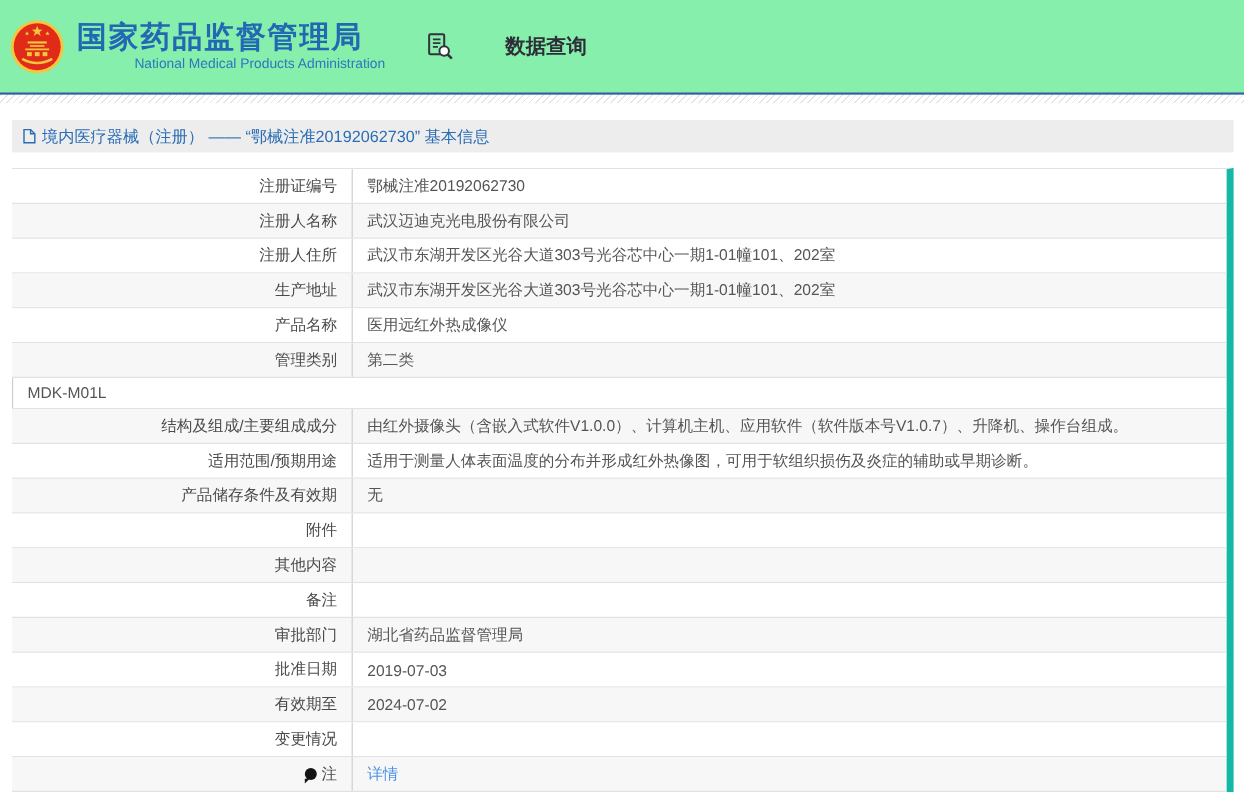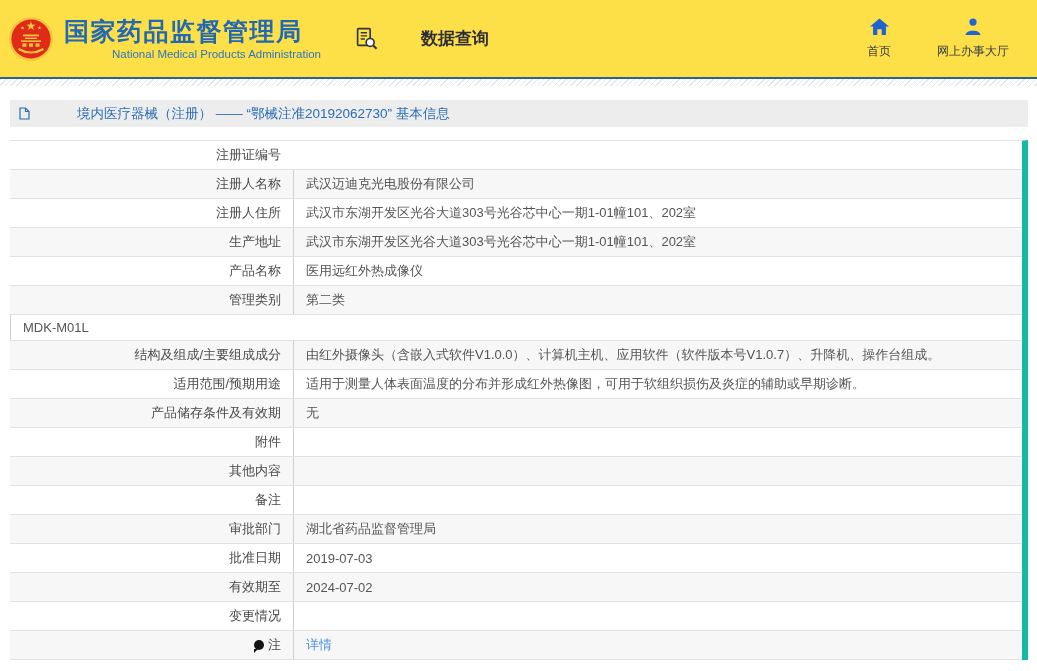--- a/index.html
+++ b/index.html
@@ -1,38 +1,38 @@
 <!DOCTYPE html>
 <html><head>
 <meta charset="utf-8">
 <style>
   * { margin:0; padding:0; box-sizing:border-box; }
   html,body { width:1037px; height:671px; background:#fff; overflow:hidden;
     font-family:"Liberation Sans","DejaVu Sans",sans-serif; }
 
   
-  .header { height:77px; display:flex; align-items:center; background:#fde047; }
+  .header { height:77px; display:flex; align-items:center; background:#86efac; }
   .logo { width:46px; height:46px; margin-left:8px; flex:0 0 auto; }
   .brand { margin-left:10px; }
   .brand-title { font-size:25px; font-weight:bold; color:#2268b2; letter-spacing:1.5px; line-height:1.15; }
   .brand-sub { font-size:11.5px; color:#2e76bd; margin-top:3px;margin-left:48px; }
   .query { display:flex; align-items:center; margin-left:34px; gap:3px; cursor:pointer; }
   .query-label { font-size:17px; color:#2e2e38; font-weight:600;margin-left:40px; }
   .top-nav { margin-left:auto; display:flex; gap:38px; margin-right:28px; }
   .nav-item { display:flex; flex-direction:column; align-items:center; cursor:pointer; min-width:40px; }
   .nav-item .icon-box { height:19px; display:flex; align-items:flex-end; }
   .nav-label { font-size:12px; color:#333b4a; margin-top:7px; white-space:nowrap; }
 
   .blue-line { height:2px; background:#2a619c; }
   .stripes { height:7px;
     background:repeating-linear-gradient(135deg,#e6e6e6 0px,#e6e6e6 1px,#ffffff 1px,#ffffff 4px); }
 
   
   .breadcrumb { margin:14px 9px 0 10px; height:27px; background:#ededed;
-    display:flex; align-items:center; padding-left:9px;gap:42px; }
+    display:flex; align-items:center; padding-left:9px; }
   .breadcrumb-text { color:#2a6db5; font-size:13.5px; margin-left:5px; }
 
   
   .info-table { margin:13px 9px 0 10px; border-top:1px solid #e2e2e2; border-right:6px solid #14b8a6; }
   .row { display:flex; align-items:stretch; border-bottom:1px solid #e2e2e2; background:#fff; }
   .row:nth-child(even) { background:#f7f7f7; }
   .cell-label { width:283px; flex:0 0 283px; display:flex; align-items:center; justify-content:flex-end;
     padding:5px 12px 5px 0; font-size:13px; color:#4a4a4a; min-height:28px; }
   .cell-value { flex:1; border-left:1px solid #cfcfcf; display:flex; align-items:center;
     padding:5px 10px 5px 12px; font-size:13px; color:#555; }
@@ -67,56 +67,38 @@
   </div>
   <div class="query">
     <svg width="23" height="23" viewBox="0 0 22 22">
       <rect x="2.5" y="1.5" width="12" height="16" rx="1" fill="none" stroke="#33333d" stroke-width="1.6"></rect>
       <path d="M5.5 5.5 h6 M5.5 8.5 h6 M5.5 11.5 h4" stroke="#33333d" stroke-width="1.4"></path>
       <circle cx="14.5" cy="14.8" r="3.8" fill="#fff" stroke="#33333d" stroke-width="1.6"></circle>
       <path d="M17.4 17.7 L20.6 20.9" stroke="#33333d" stroke-width="2"></path>
     </svg>
     <span class="query-label">数据查询</span>
   </div>
-  <div class="top-nav">
-    <div class="nav-item">
-      <span class="icon-box">
-        <svg width="19" height="18" viewBox="0 0 20 18" fill="#2064cf">
-          <path d="M10 0 L20 8.6 H16.8 V17.5 H12.3 V11.3 H7.7 V17.5 H3.2 V8.6 H0 Z"></path>
-        </svg>
-      </span>
-      <span class="nav-label">首页</span>
-    </div>
-    <div class="nav-item">
-      <span class="icon-box">
-        <svg width="18" height="18" viewBox="0 0 18 18" fill="#2064cf">
-          <circle cx="9" cy="4.1" r="3.6"></circle>
-          <path d="M1.6 17 C1.6 11.3 16.4 11.3 16.4 17 Z"></path>
-        </svg>
-      </span>
-      <span class="nav-label">网上办事大厅</span>
-    </div>
-  </div>
 </div>
 <div class="blue-line"></div>
 <div class="stripes"></div>
 
 <div class="breadcrumb">
   <svg width="11" height="13" viewBox="0 0 11 13">
     <path d="M1 1 h5.5 l3.5 3.5 V12 H1 Z" fill="none" stroke="#2a6db5" stroke-width="1.2"></path>
     <path d="M6.5 1 v3.5 H10" fill="none" stroke="#2a6db5" stroke-width="1.2"></path>
   </svg>
   <span class="breadcrumb-text">境内医疗器械（注册） —— “鄂械注准20192062730” 基本信息</span>
 </div>
 
 <div class="info-table">
     <div class="row">
       <div class="cell-label">
         <span>注册证编号</span>
       </div>
+      <div class="cell-value">鄂械注准20192062730</div>
     </div>
     <div class="row">
       <div class="cell-label">
         <span>注册人名称</span>
       </div>
       <div class="cell-value">武汉迈迪克光电股份有限公司</div>
     </div>
     <div class="row">
       <div class="cell-label">
         <span>注册人住所</span>

